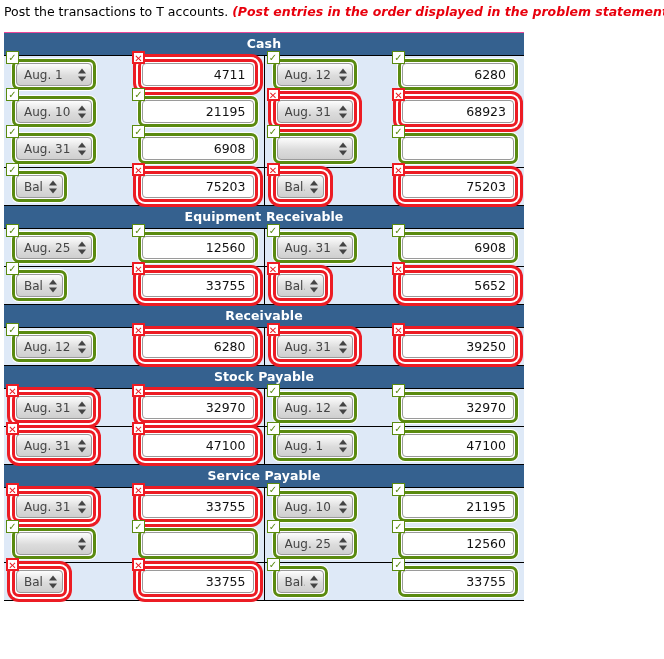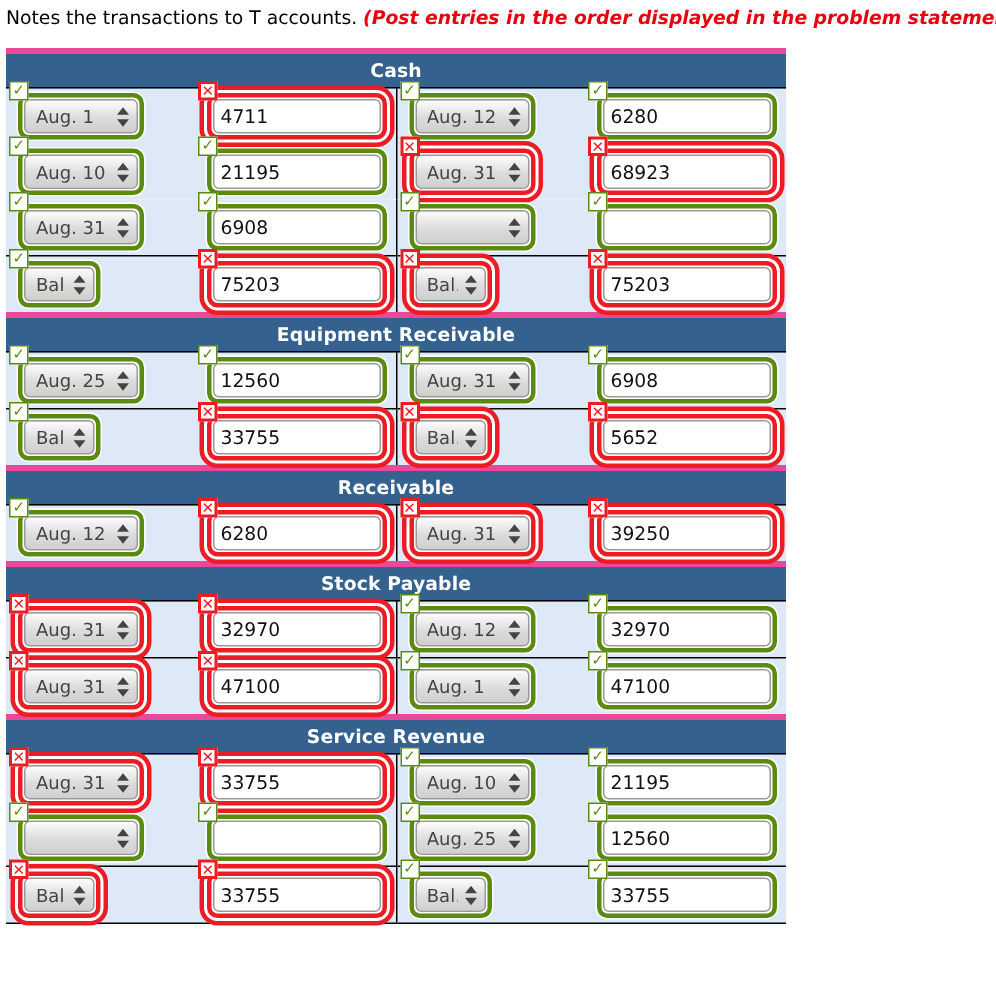--- a/index.html
+++ b/index.html
@@ -28,21 +28,21 @@
     table-layout:fixed;
   }
 
   .acct-head td{
     background:#35618f;
     color:#ffffff;
     font-weight:bold;
     font-size:12.5px;
     text-align:center;
     padding:3px 0 4px 0;
-    border-top:4px solid #ec4899;
+    border-top:1px solid #ec4899;
     border-bottom:1px solid #000000;
     letter-spacing:.1px;
   }
   .acct-head.dark td{color:#101010;}
 
   tr.entry > td{
     background:#dee9f7;
     padding:0;
     height:37px;
     vertical-align:middle;
@@ -84,20 +84,21 @@
   }
   .spin i{display:block;width:0;height:0;border-left:4px solid transparent;
           border-right:4px solid transparent;}
   .spin i.up{border-bottom:5px solid #444;}
   .spin i.dn{border-top:5px solid #444;}
 
   
   input.tinp{
     font-family:"DejaVu Sans","Liberation Sans",sans-serif;
     font-size:12.5px;color:#111;
+    text-align:right;
     height:23px;width:100%;
     padding:0 7px 0 4px;
     border:1px solid #9a9a9a;
     border-radius:4px;
     background:#ffffff;
     outline:none;
     box-sizing:border-box;
   }
 
   
@@ -130,21 +131,21 @@
   }
   .badge.ok{border:1px solid #5a8a10;color:#5a8a10;}
   .badge.bad{border:2px solid #ec1c24;color:#ec1c24;}
 </style>
 </head>
 <body>
 
 <div class="page">
 
   <div class="prompt">
-    <span class="plain">Notes the transactions to T accounts.</span>
+    <span class="plain">Post the transactions to T accounts.</span>
     <span class="hint">(Post entries in the order displayed in the problem statement.)</span>
   </div>
 
   <table class="taccounts">
     <tbody id="tbody">
         <tr class="acct-head">
           <td colspan="4">Cash</td>
         </tr>
         <tr class="entry">
           <td class="sel">
@@ -401,21 +402,21 @@
                   </span></span></div>
             </div>
           </td>
           <td class="amt">
             <div class="cellwrap amtwrap">
               <div class="ctl amtctl ok"><span class="badge ok">✓</span><input type="text" class="tinp" value="47100" style=""></div>
             </div>
           </td>
         </tr>
         <tr class="acct-head">
-          <td colspan="4">Service Revenue</td>
+          <td colspan="4">Service Payable</td>
         </tr>
         <tr class="entry">
           <td class="sel">
             <div class="cellwrap">
               <div class="ctl bad"><span class="badge bad">✕</span><span style="position: relative; display: inline-block;"><select class="tsel wide"><option>Aug. 31</option></select><span class="spin">
                     <i class="up"></i>
                     <i class="dn"></i>
                   </span></span></div>
             </div>
           </td>

